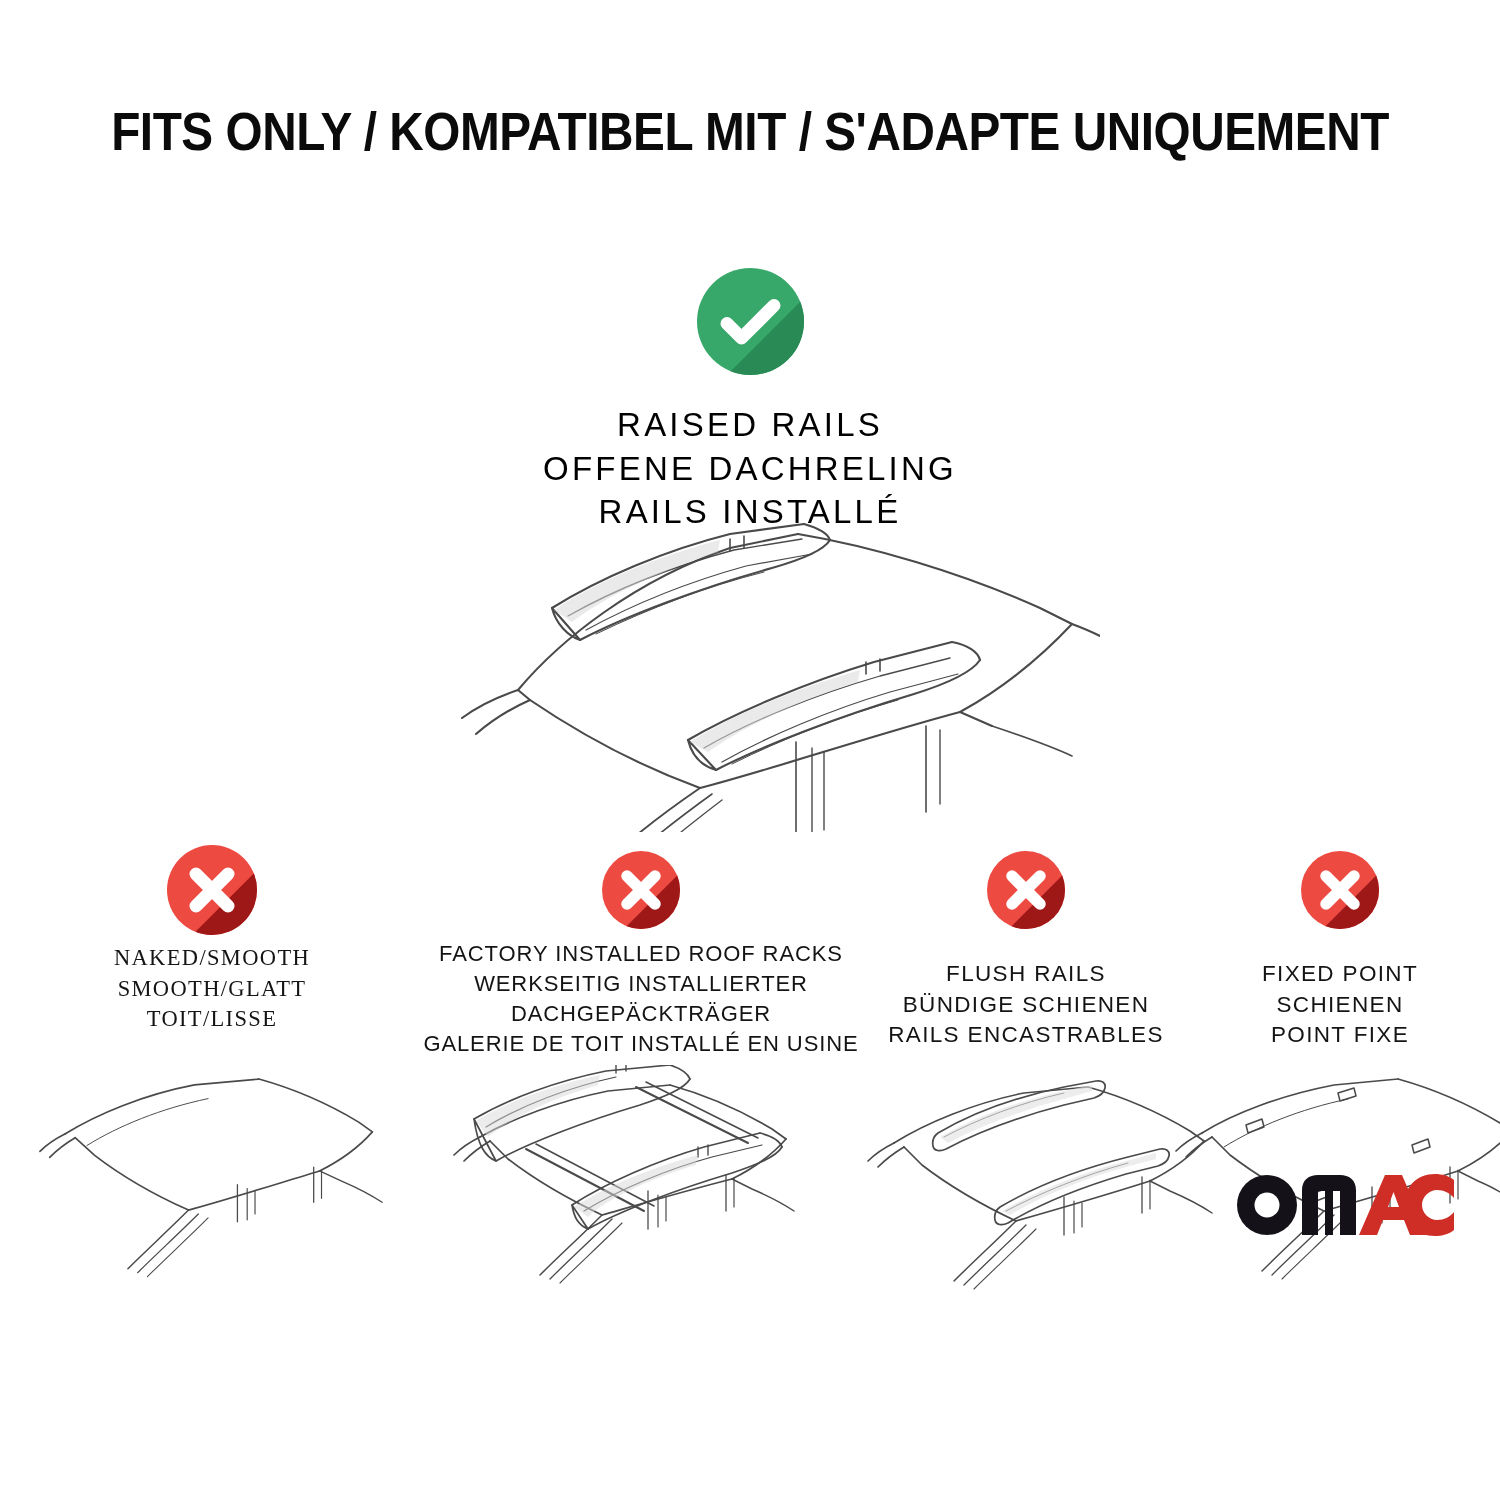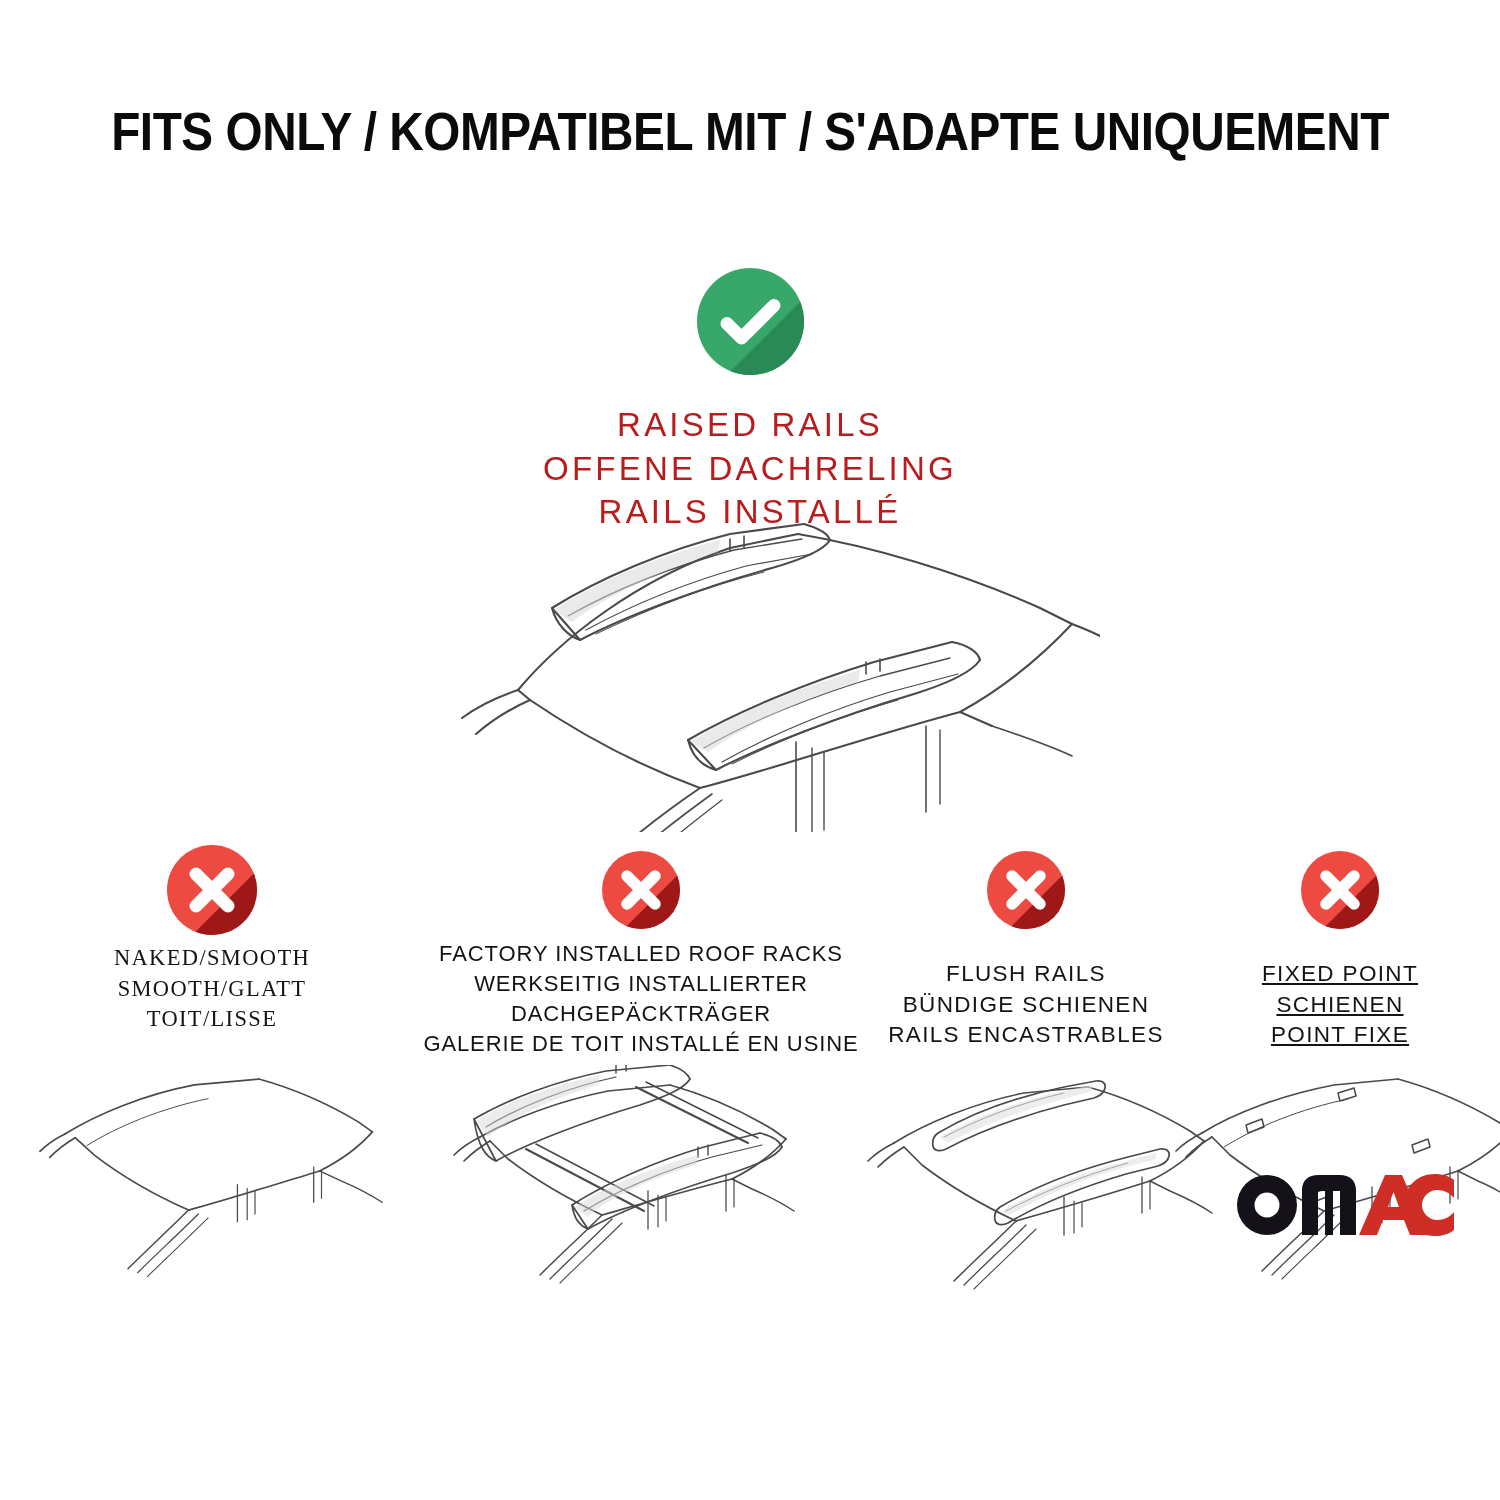--- a/index.html
+++ b/index.html
@@ -47,21 +47,21 @@
   .ok-block{position:absolute;left:0;right:0;top:268px;text-align:center;}
   .ok-badge-wrap{position:relative;height:107px;}
   .ok-badge{left:697px;top:0;}
 
   .ok-text{
     margin-top:28px;
     font-size:33px;
     letter-spacing:3.2px;
     line-height:1.32;
     font-weight:400;
-    color:#b91c1c;
+    color:#000000;
   }
   .ok-text div{white-space:nowrap;}
 
   
   .main-car{position:absolute;left:400px;top:512px;width:700px;height:320px;}
 
   
   .cols{position:absolute;left:0;top:845px;width:1500px;height:470px;}
   .col{position:absolute;top:0;}
   .col .bx{position:relative;height:100px;}
@@ -82,21 +82,21 @@
   .col4{left:1190px;width:300px;}
 
   .col1 .bx .badge-no{left:calc(50% - 45px);top:0;}
   .col2 .bx .badge-no{left:calc(50% - 39px);top:6px;}
   .col3 .bx .badge-no{left:calc(50% - 39px);top:6px;}
   .col4 .bx .badge-no{left:calc(50% - 39px);top:6px;}
 
   .col1 .cap{margin-top:-2px;font-family:Liberation Serif, serif;}
   .col2 .cap{margin-top:-6px;font-size:22px;letter-spacing:0.9px;}
   .col3 .cap{margin-top:14px;}
-  .col4 .cap{margin-top:14px;text-decoration:underline;}
+  .col4 .cap{margin-top:14px;}
 
   .col1 .art{margin-top:20px;}
   .col2 .art{margin-top:6px;}
   .col3 .art{margin-top:16px;}
   .col4 .art{margin-top:16px;}
 
   
   .logo{
     position:absolute;
     right:46px;bottom:24px;

